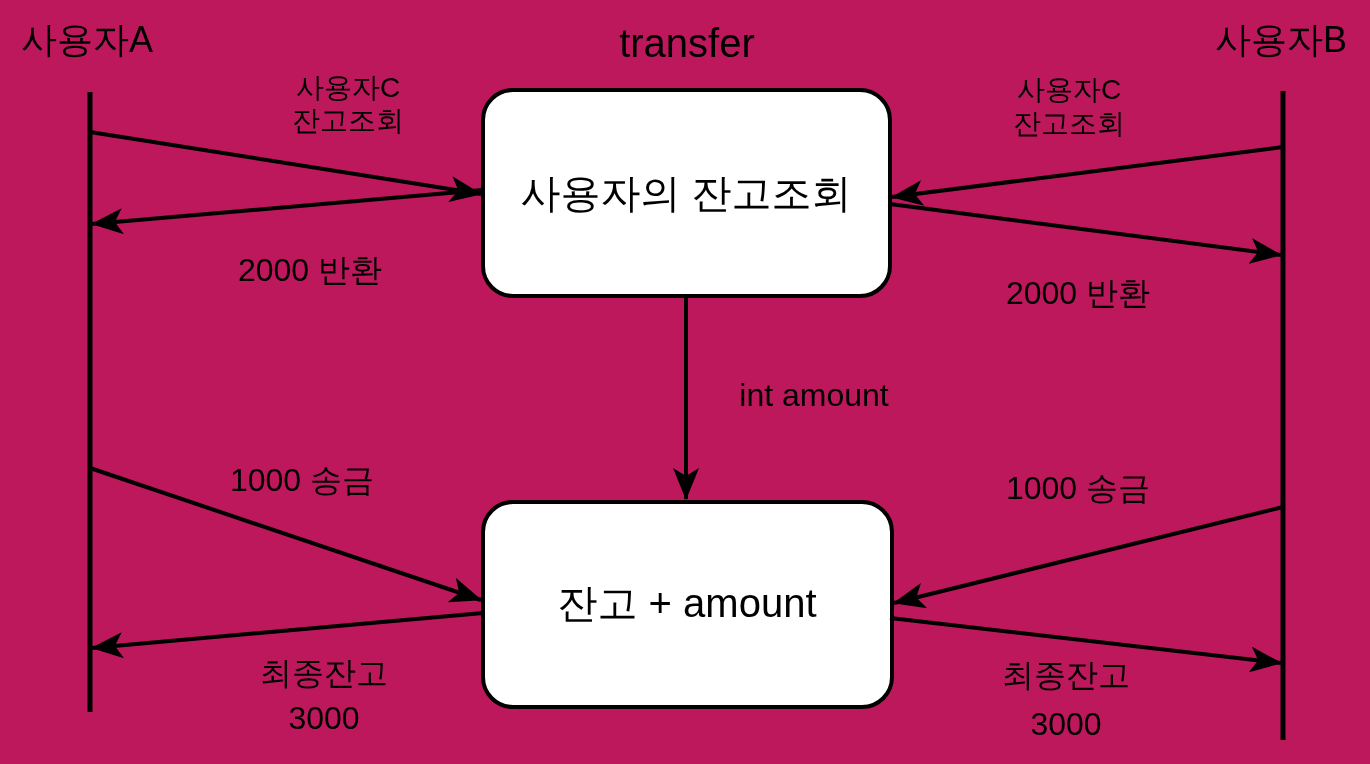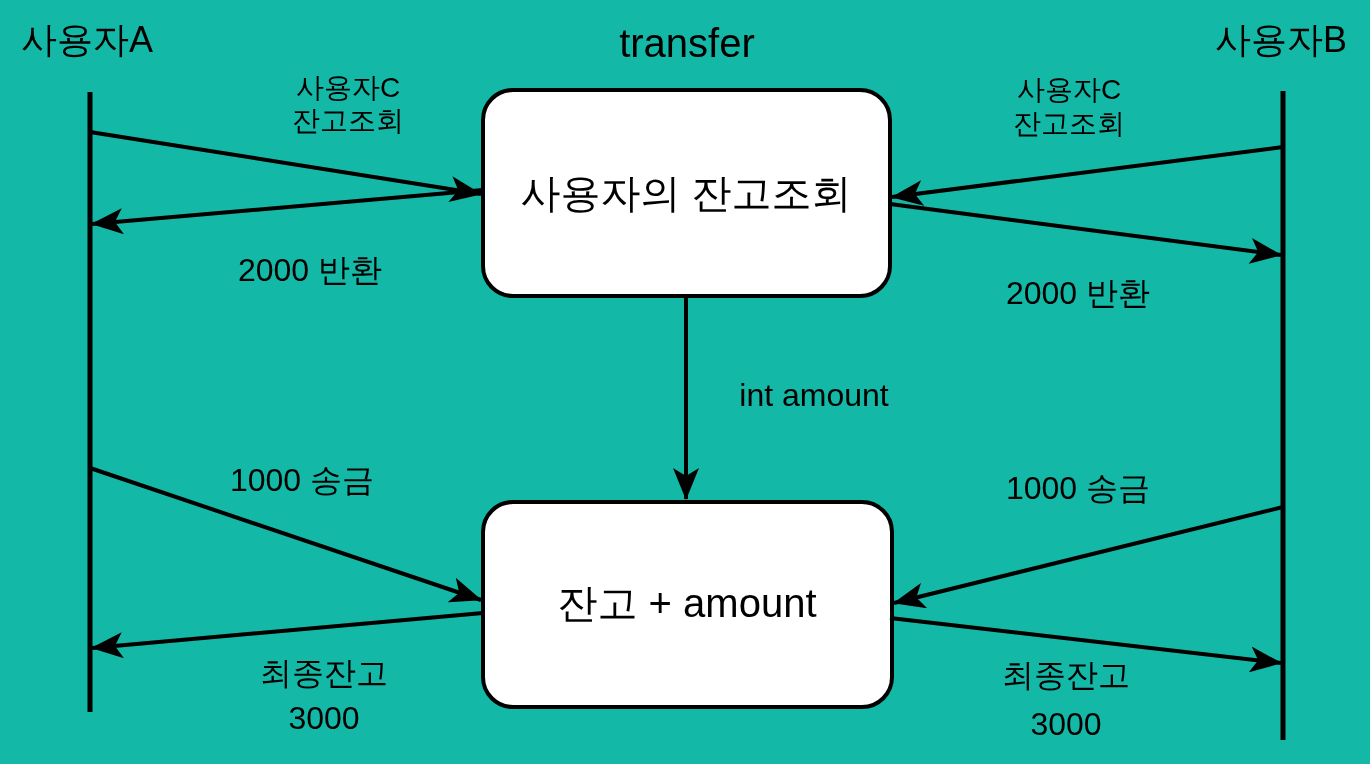--- a/index.html
+++ b/index.html
@@ -8,21 +8,21 @@
     background: #ffffff;
     width: 1370px;
     height: 764px;
     overflow: hidden;
     font-family: "Liberation Sans", "DejaVu Sans", sans-serif;
   }
   .canvas {
     position: relative;
     width: 1370px;
     height: 764px;
-    background: #14b8a6;
+    background: #be185d;
     text-align: center;
   }
   svg { display: block; }
   .ink-line {
     stroke: #000000;
     fill: none;
   }
   .node-box {
     stroke: #000000;
     stroke-width: 4;

